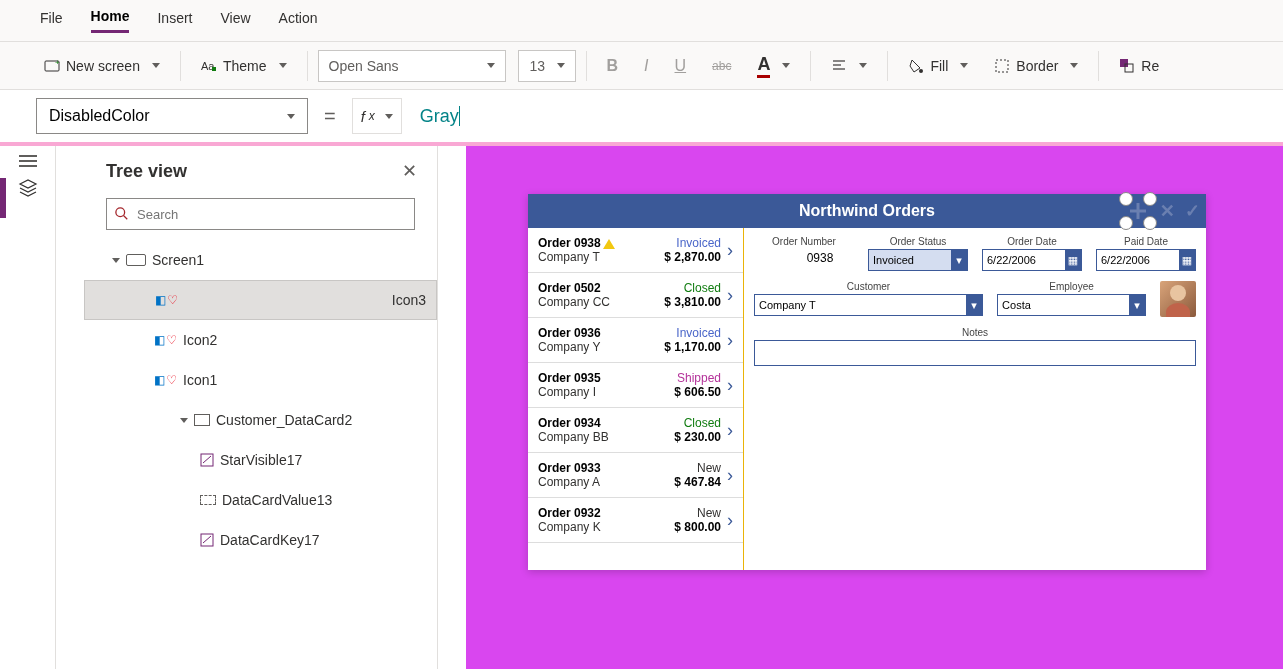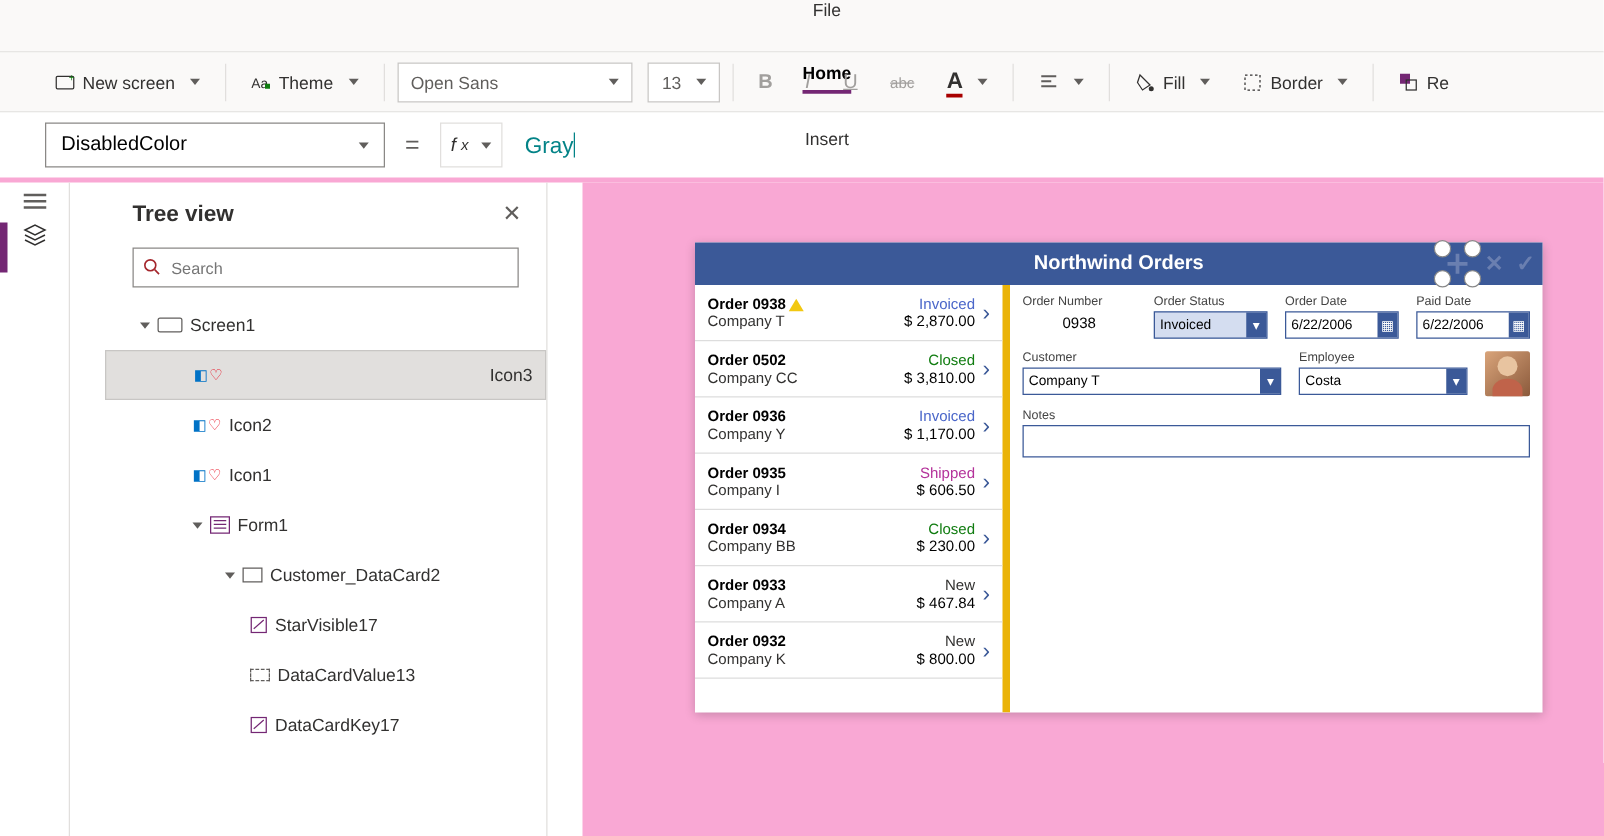--- a/index.html
+++ b/index.html
@@ -1,19 +1,19 @@
 <!DOCTYPE html>
 <html><head>
 <meta charset="utf-8">
 <style>
   * { box-sizing: border-box; margin: 0; padding: 0; }
   body { font-family: 'Segoe UI', sans-serif; font-size: 13px; width: 1283px; height: 669px; overflow: hidden; background: #fff; }
 
   
-  .menubar { height: 42px; display: flex; align-items: center; padding-left: 40px; gap: 28px; background: #faf9f8; border-bottom: 1px solid #e1dfdd; flex-direction: column; }
+  .menubar { height: 42px; display: flex; align-items: center; padding-left: 40px; gap: 28px; background: #faf9f8; border-bottom: 1px solid #e1dfdd; }
   .menubar span { color:#323130; font-size: 14px; cursor: pointer; padding-bottom: 6px;}
   .menubar .active { font-weight: 600; border-bottom: 3px solid #742774; color:#000; }
 
   
   .toolbar { height: 48px; display: flex; align-items: center; background: #faf9f8; border-bottom: 1px solid #e1dfdd; padding-left: 34px; gap: 6px; }
   .tbtn { display: flex; align-items: center; gap:6px; padding: 4px 10px; color:#323130; font-size:14px; cursor:pointer;}
   .tsep { width:1px; height: 30px; background:#e1dfdd; margin: 0 4px;}
   .sel { height:32px; border:1px solid #c8c6c4; background:#fff; display:flex; align-items:center; padding: 0 10px; color:#605e5c; font-size:14px; justify-content:space-between;}
   .chv { width:0;height:0;border-left:4px solid transparent;border-right:4px solid transparent;border-top:5px solid #605e5c; margin-left:6px;}
   .ico { width:16px;height:16px; display:inline-block;}
@@ -49,39 +49,39 @@
   .node .car { width:0;height:0; border-left:4px solid transparent; border-right:4px solid transparent; border-top:5px solid #605e5c;}
   .indent1{padding-left:28px;} .indent3{padding-left:70px;} .indent4{padding-left:96px;} .indent5{padding-left:116px;}
   .scrrect{ width:20px; height:12px; border:1px solid #605e5c; border-radius:2px;}
   .minico{ font-size:12px; display:flex; gap:1px;}
   .minico span:first-child{color:#0072c6;} .minico span:nth-child(2){color:#e81123;} .minico span:nth-child(3){color:#323130;}
   .formico{ width:16px;height:14px; border:1px solid #742774; position:relative;}
   .formico::before{content:'';position:absolute;left:2px;top:2px;width:10px;height:1px;background:#742774;box-shadow:0 3px 0 #742774,0 6px 0 #742774;}
   .cardico{ width:16px;height:12px; border:1px solid #605e5c;}
   .keyico{ width:16px;height:10px; border:1px dashed #605e5c;}
 
-  .canvas { flex:1; background:#f9a8d4; padding: 48px 0 0 90px; position:relative; overflow:hidden;}
+  .canvas { flex:1; background:#d946ef; padding: 48px 0 0 62px; position:relative; overflow:hidden;}
   .app { width:678px; height:376px; background:#fff; box-shadow:0 2px 8px rgba(0,0,0,.2); display:flex; flex-direction:column; position:relative;}
   .apptitle{ height:34px; background:#3b5998; color:#fff; display:flex; align-items:center; justify-content:center; font-size:16px; font-weight:600; position:relative;}
   .tbar-ico { position:absolute; right:6px; top:5px; display:flex; gap:10px; align-items:center;}
   .tbar-ico .xg{ color:#6a7fb0; font-size:18px;}
   .selhandle{ position:absolute; width:14px; height:14px; border:1px solid #888; background:#fff; border-radius:50%;}
   .appbody { display:flex; flex:1; overflow:hidden;}
-  .orderlist { width:252px; border-right:6px solid #eab308; overflow-y:auto;}
+  .orderlist { width:216px; border-right:1px solid #eab308; overflow-y:auto;}
   .orderlist::-webkit-scrollbar{width:6px;} .orderlist::-webkit-scrollbar-thumb{background:#c8c6c4;}
   .orow { padding:8px 10px; border-bottom:1px solid #ddd; display:flex; align-items:center; position:relative;}
   .orow .txt{flex:1;}
   .orow .t1{font-size:12px; font-weight:700;}
   .orow .t2{font-size:12px; color:#323130;}
   .orow .st{font-size:12px; text-align:right;}
-  .orow .amt{font-size:12px; text-align:left;}
+  .orow .amt{font-size:12px; text-align:left;font-weight:bold;}
   .ochev{ color:#3b5998; font-size:18px; margin-left:6px;}
   .warn{ display:inline-block; width:0;height:0;border-left:6px solid transparent;border-right:6px solid transparent;border-bottom:10px solid #f2c811; vertical-align:middle; margin-left:2px;}
   .s-invoiced{color:#4a66c9;} .s-closed{color:#107c10;} .s-shipped{color:#b4329a;} .s-new{color:#323130;}
-  .formarea{ flex:1; padding:8px 10px; font-size:11px;}
+  .formarea{ flex:1; padding:8px 10px; font-size:11px;text-align:center;}
   .frow{ display:flex; gap:14px; margin-bottom:10px;}
   .fld{ display:flex; flex-direction:column; gap:2px; flex:1;}
   .fld label{ font-size:10px; color:#444;}
   .fld .val{ font-size:12px; padding:2px 0;margin-left:32px;}
   .dd{ height:22px; border:1px solid #3b5998; display:flex; align-items:center; padding:0 4px; font-size:11px; justify-content:space-between;}
   .dd .ar{ width:16px;height:100%;background:#3b5998;color:#fff;display:flex;align-items:center;justify-content:center;margin-right:-4px;}
   .dd.hl{ background:#d4ddf0;}
   .tbox{height:26px; border:1px solid #3b5998;}
   .emp-pic{ width:36px;height:36px; background: linear-gradient(135deg,#d9a47a,#8b5a3c); border-radius:2px; position:relative; overflow:hidden;}
   .emp-pic::before{content:'';position:absolute;top:4px;left:10px;width:16px;height:16px;background:#e8c4a0;border-radius:50%;}
@@ -229,25 +229,20 @@
           </div>
           <span>Icon2</span>
         </div>
       <div class="node indent3">
           <div class="minico">
             <span>◧</span>
             <span>♡</span>
           </div>
           <span>Icon1</span>
         </div>
-      <div class="node indent3">
-          <div class="car"></div>
-          <div class="formico"></div>
-          <span>Form1</span>
-        </div>
       <div class="node indent4">
           <div class="car"></div>
           <div class="cardico"></div>
           <span>Customer_DataCard2</span>
         </div>
       <div class="node indent5">
           <svg width="14" height="14" viewBox="0 0 14 14">
             <rect x="1" y="1" width="12" height="12" fill="none" stroke="#742774"></rect>
             <path d="M3 10 L11 3" stroke="#742774"></path>
           </svg>

